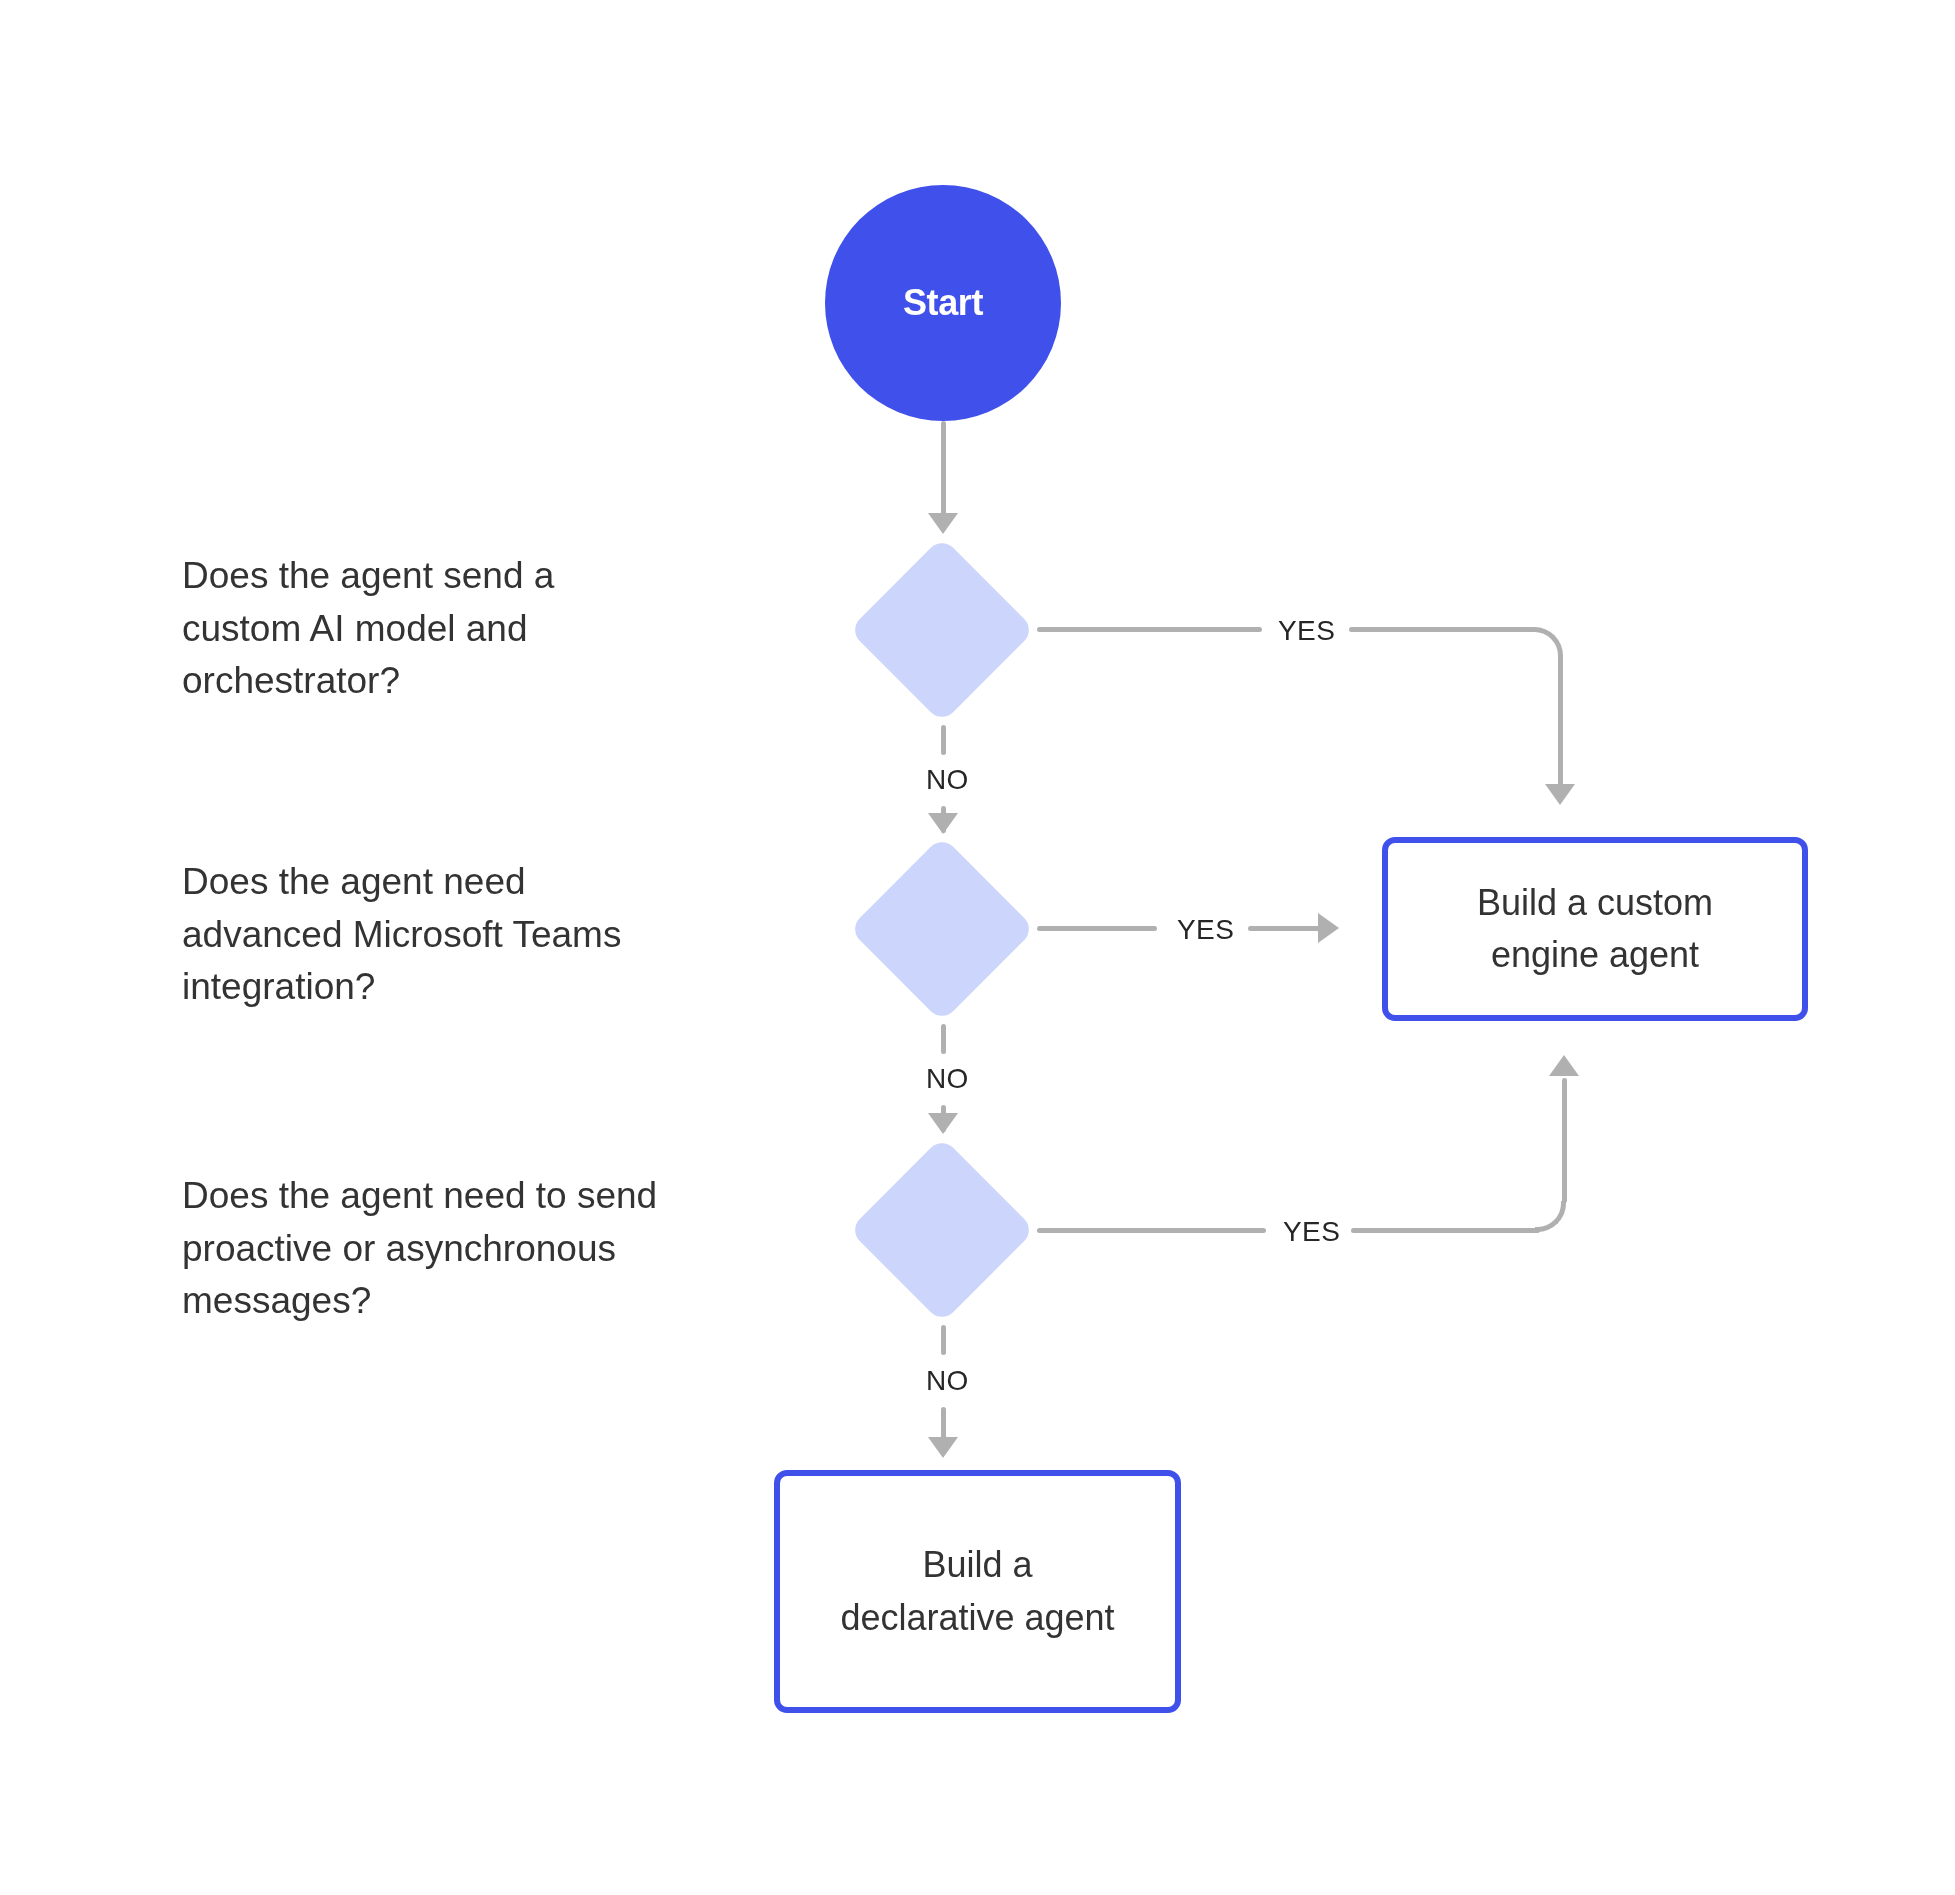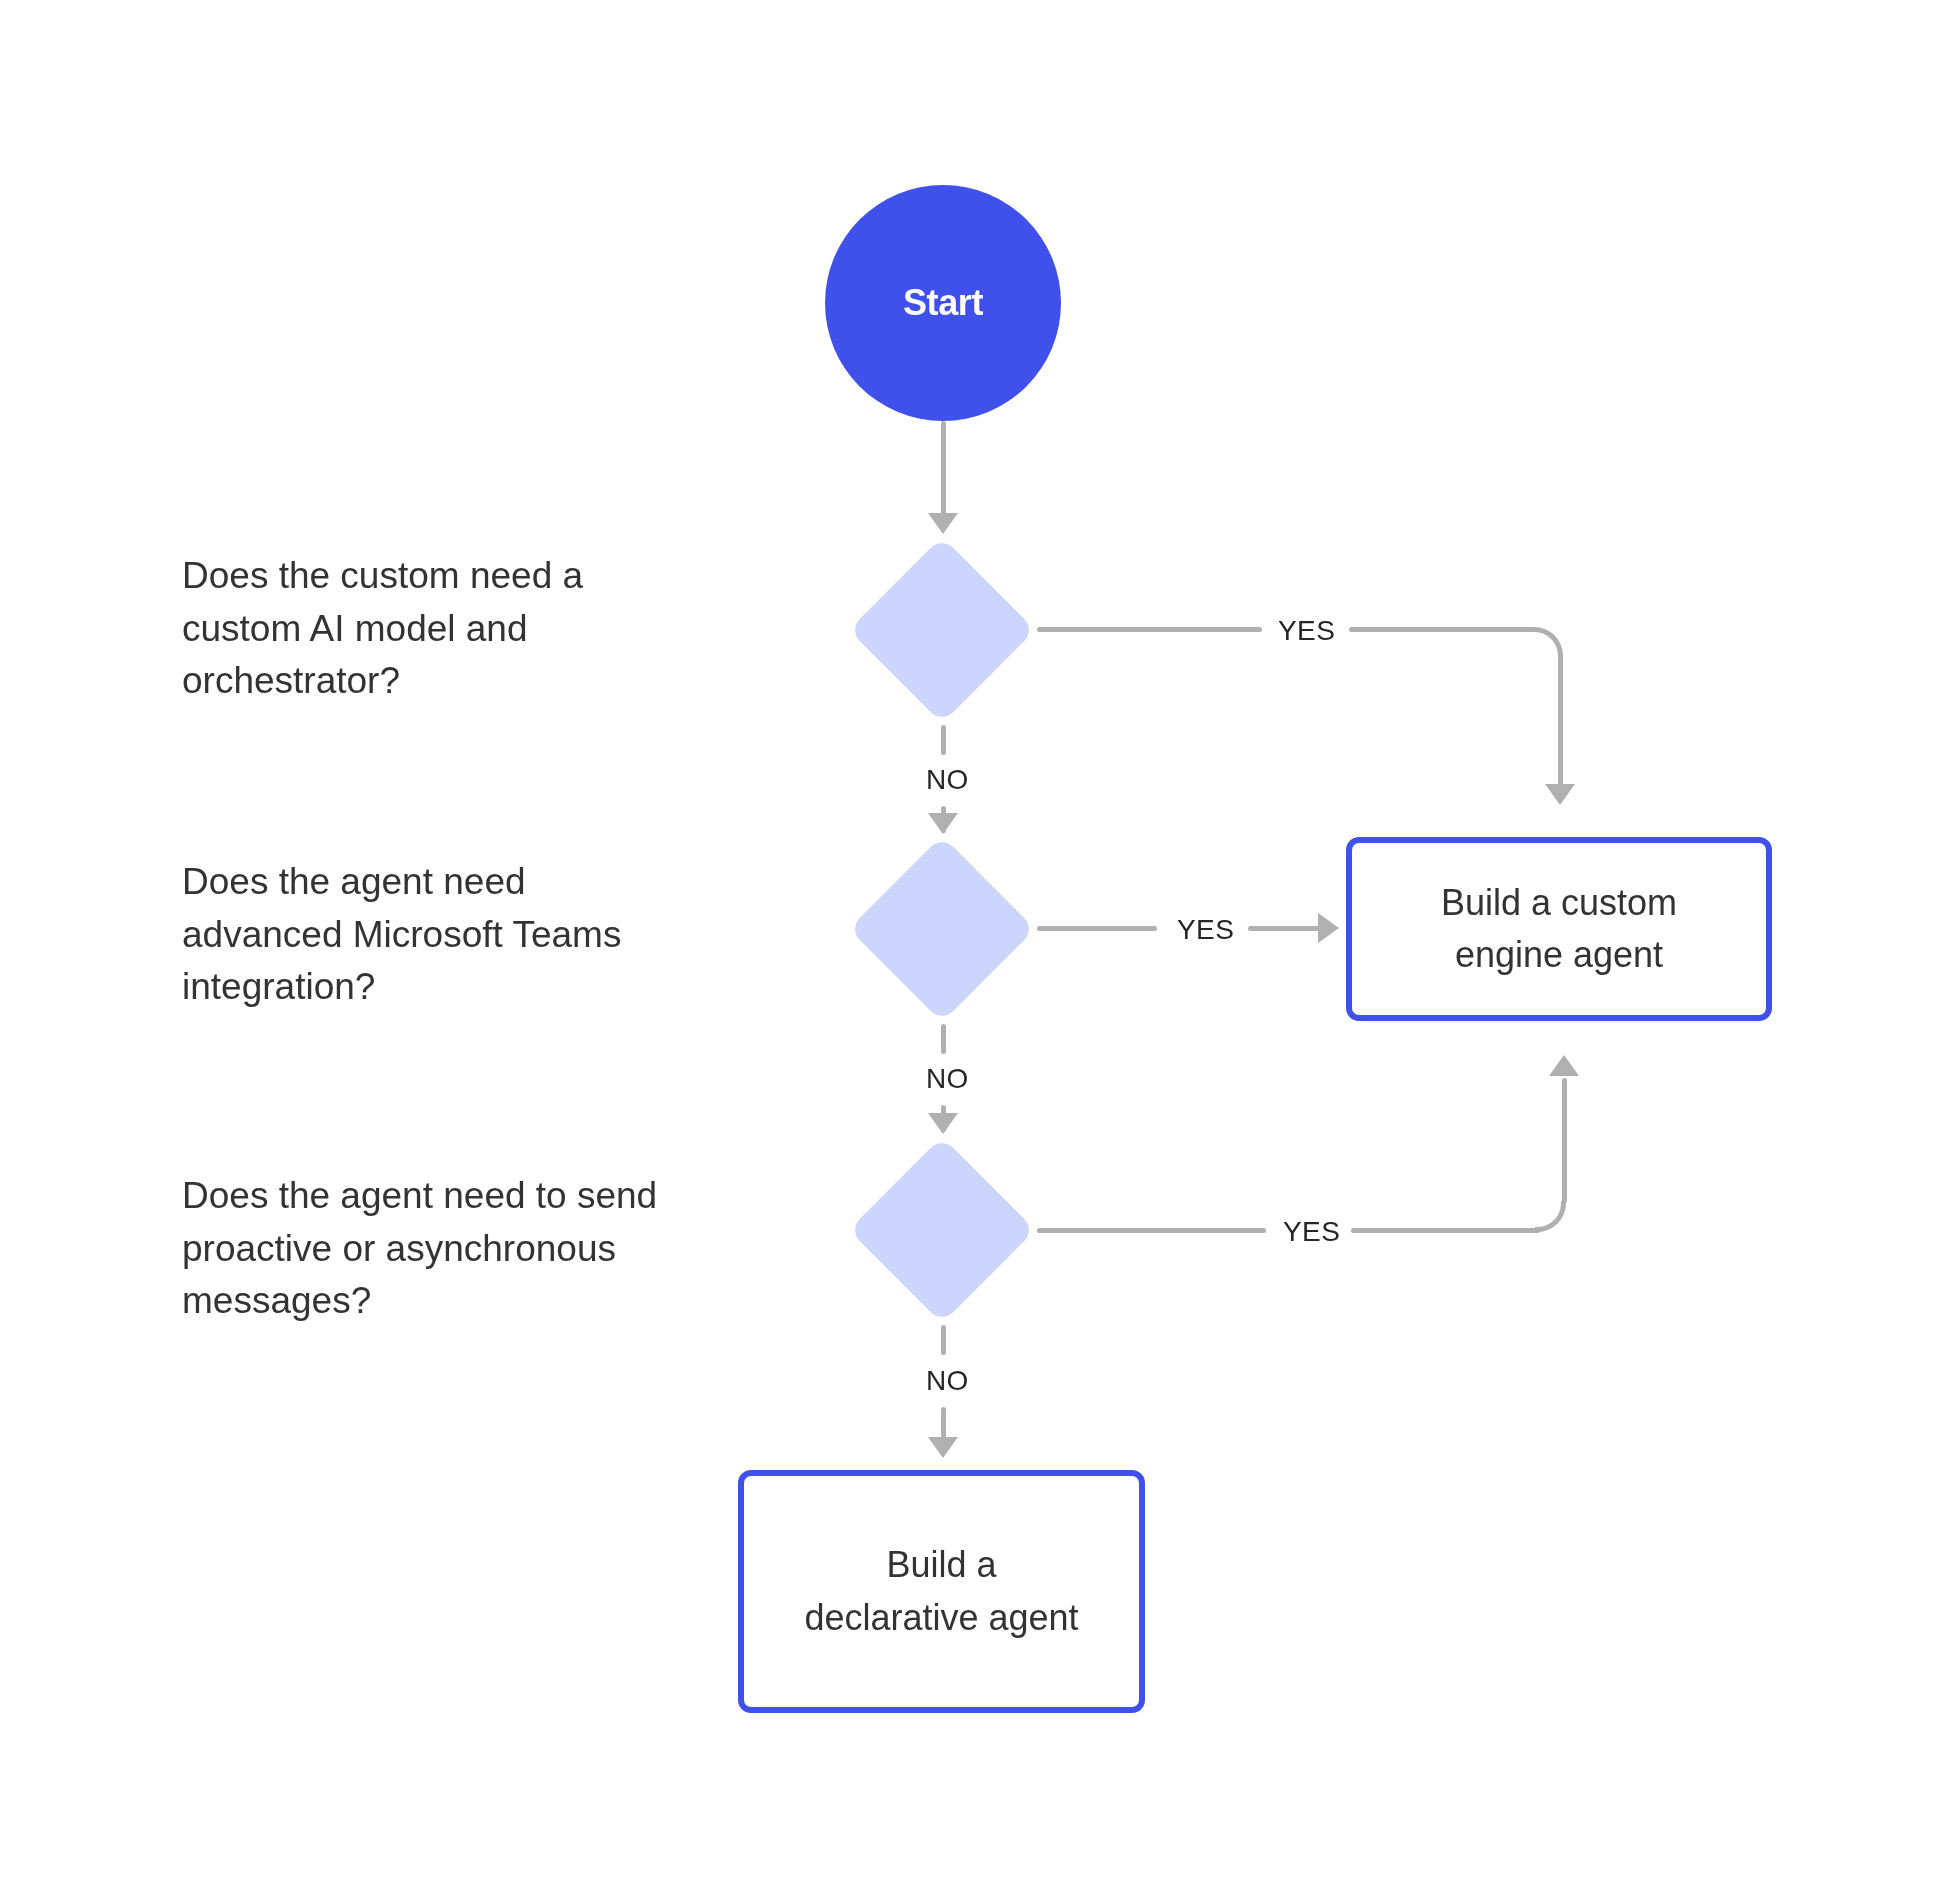--- a/index.html
+++ b/index.html
@@ -58,20 +58,21 @@
   .outcome-box {
     position: absolute;
     box-sizing: border-box;
     border: 6.4px solid #4050ea;
     border-radius: 13px;
     background: #ffffff;
     display: flex;
     align-items: center;
     justify-content: center;
     text-align: center;
+    margin-left: 36px;
   }
   .outcome-label {
     color: #333333;
     font-size: 36px;
     line-height: 1.45;
     padding: 0 18.6px;
   }
   .box-custom-engine {
     left: 1346px;
     top: 837px;
@@ -160,21 +161,21 @@
 
 <div id="canvas">
 
   <div class="start-node">
     <span class="start-label">Start</span>
   </div>
 
   <div class="line-v" style="left:941px; top:421px; height:96px;"></div>
   <div class="arrowhead arrow-down" style="left:928px; top:513px;"></div>
 
-  <div class="question question-1">Does the custom need a
+  <div class="question question-1">Does the agent send a
 custom AI model  and
 orchestrator?</div>
   <div class="diamond diamond-1"></div>
 
   <div class="line-h" style="left:1037px; top:627px; width:225px;"></div>
   <div class="edge-label" style="left:1278px; top:617px;">YES</div>
   <div class="line-h" style="left:1349px; top:627px; width:187px;"></div>
   <div class="corner corner-tr" style="left:1532px; top:627px; width:31px; height:31px;"></div>
   <div class="line-v" style="left:1558px; top:656px; height:133px;"></div>
   <div class="arrowhead arrow-down" style="left:1545px; top:784px;"></div>

